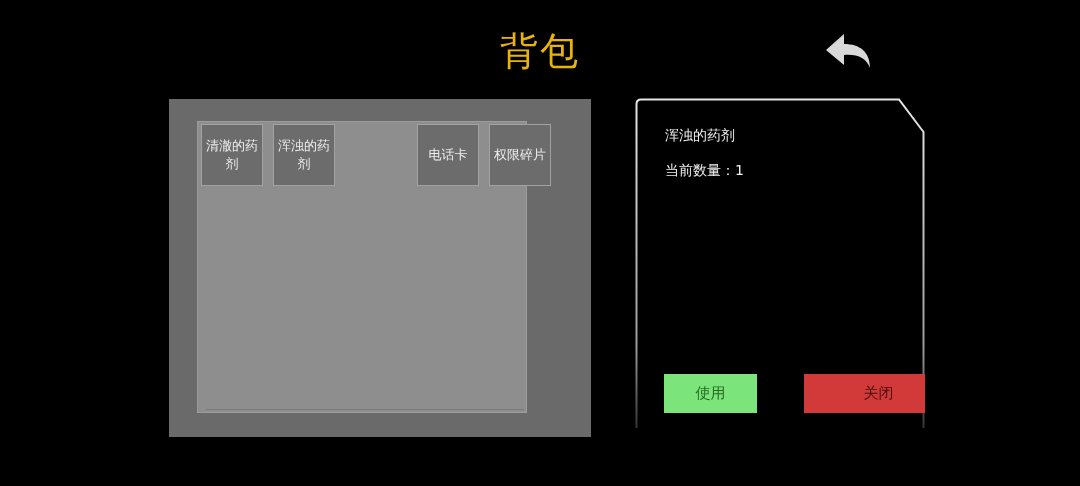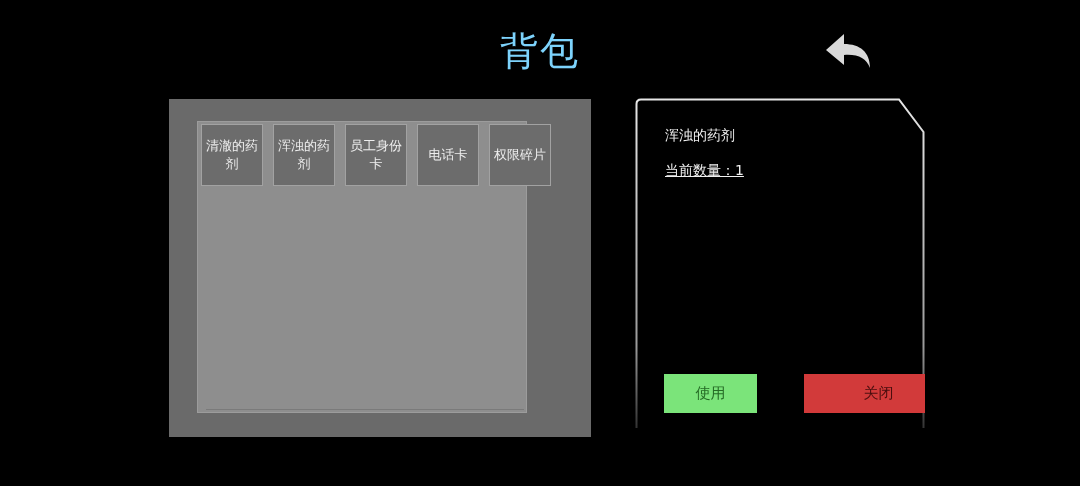--- a/index.html
+++ b/index.html
@@ -2,21 +2,21 @@
 <html><head>
   <meta charset="utf-8">
   <style>
     html, body { margin: 0; padding: 0; }
     body {
       width: 1080px; height: 486px; background: #000; position: relative; overflow: hidden;
       font-family: "DejaVu Sans", "Liberation Sans", sans-serif; color: #fff;
     }
     .title {
       position: absolute; left: 0; width: 1080px; top: 26px; text-align: center;
-      font-size: 38px; letter-spacing: 2px; color: #7dd3fc;
+      font-size: 38px; letter-spacing: 2px; color: #eab308;
     }
     .back-btn {
       position: absolute; left: 822px; top: 30px; width: 54px; height: 44px; cursor: pointer;
     }
     .inv-outer {
       position: absolute; left: 169px; top: 99px; width: 422px; height: 338px; background: #6a6a6a;
     }
     .inv-inner {
       position: absolute; left: 28px; top: 22px; width: 330px; height: 292px; background: #8e8e8e;
       border: 1px solid #9c9c9c; box-sizing: border-box;
@@ -28,21 +28,21 @@
       position: absolute; top: 2px; width: 62px; height: 62px; background: #6c6c6c;
       border: 1px solid #a2a2a2; box-sizing: border-box;
       display: flex; align-items: center; justify-content: center; text-align: center;
       font-size: 13px; line-height: 18px; color: #eee; padding: 0 2px; cursor: pointer;
     }
     .info-panel {
       position: absolute; left: 635px; top: 98px; width: 290px; height: 340px;
     }
     .info-panel svg.frame { position: absolute; left: 0; top: 0; }
     .info-name { position: absolute; left: 30px; top: 29px; font-size: 14px; color: #f0f0f0; }
-    .info-lines { position: absolute; left: 30px; top: 62px; width: 245px; font-size: 14px; line-height: 20px; color: #f0f0f0; text-decoration: underline; }
+    .info-lines { position: absolute; left: 30px; top: 62px; width: 245px; font-size: 14px; line-height: 20px; color: #f0f0f0; }
     .btn {
       position: absolute; top: 276px; width: 93px; height: 39px; display: flex; align-items: center; justify-content: center;
       font-size: 15px; cursor: pointer;
     }
     .btn-use { left: 29px; background: #7be47a; color: #256b25; }
     .btn-close { left: 169px; background: #d23a3a; color: #4a0e0e; padding-left: 28px; }
   </style>
 </head>
 <body>
 
@@ -54,23 +54,20 @@
   </svg>
 </div>
 
 <div class="inv-outer">
   <div class="inv-inner">
     <div class="slot" style="left:3px">
         <span>清澈的药剂</span>
       </div>
     <div class="slot" style="left:75px">
         <span>浑浊的药剂</span>
-      </div>
-    <div class="slot" style="left:147px">
-        <span>员工身份卡</span>
       </div>
     <div class="slot" style="left:291px">
         <span>权限碎片</span>
       </div>
     <div class="slot" style="left:219px">
         <span>电话卡</span>
       </div>
   </div>
 </div>
 

